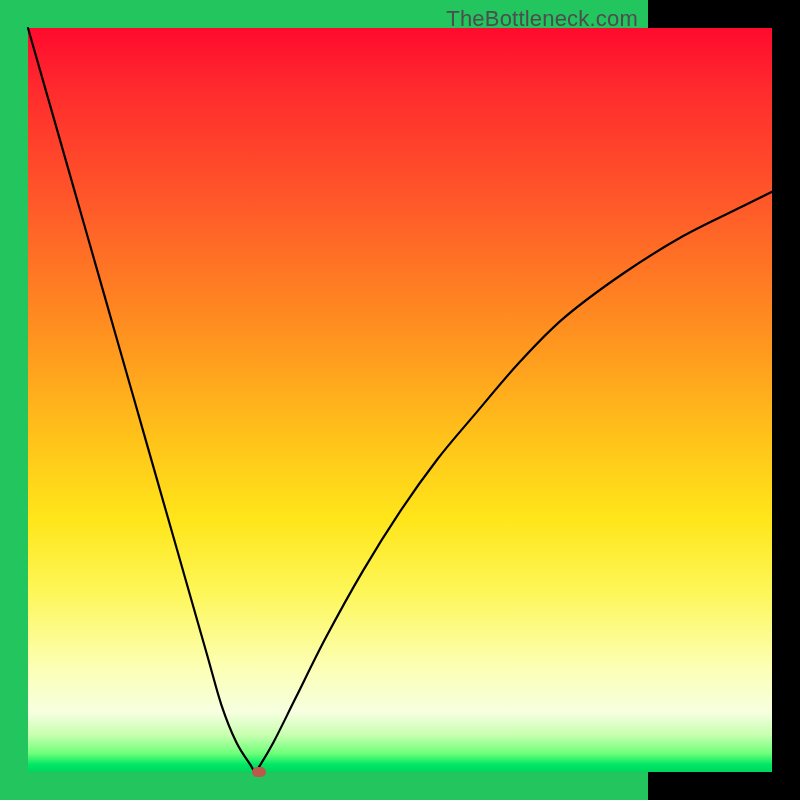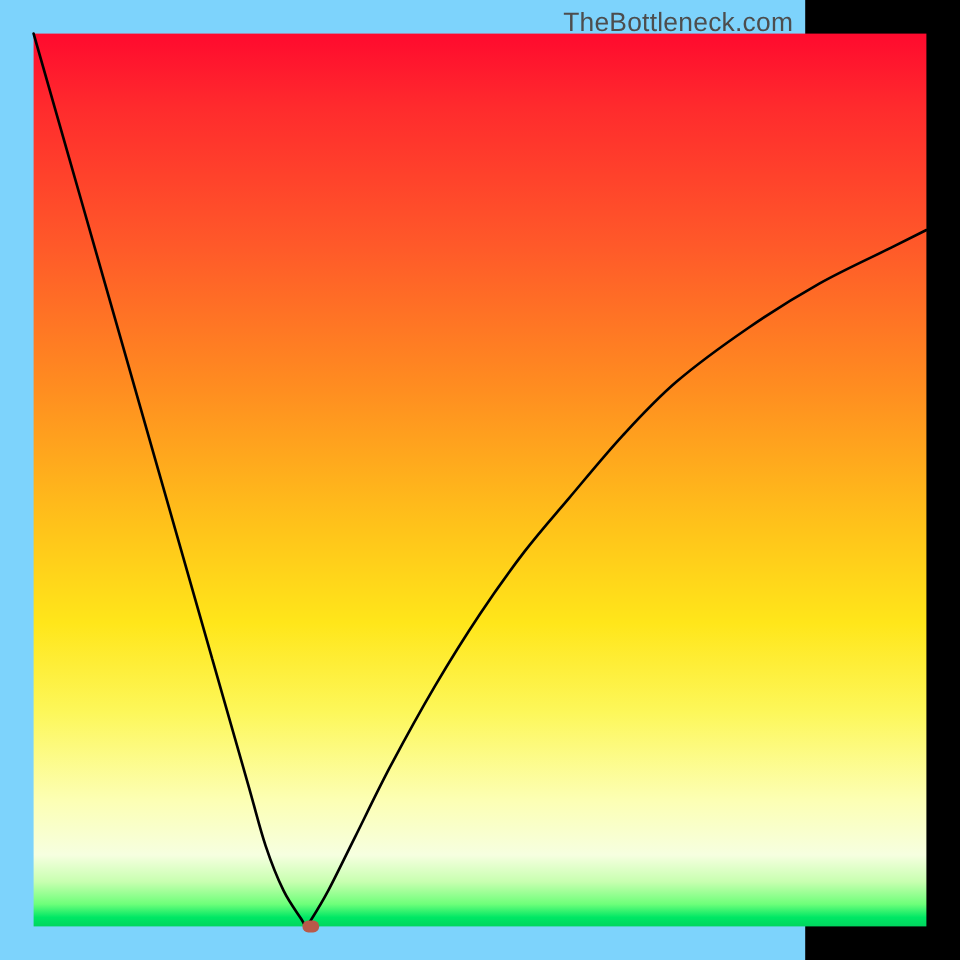--- a/index.html
+++ b/index.html
@@ -10,22 +10,21 @@
     background: #000;
     overflow: hidden;
     font-family: Arial, Helvetica, sans-serif;
   }
   .frame {
     position: absolute;
     left: 0;
     top: 0;
     width: 648px;
     height: 800px;
-    background: #7dd3fc;
-    padding-left: 23px;
+    background: #22c55e;
   }
   .plot {
     position: absolute;
     left: 28px;
     top: 28px;
     width: 744px;
     height: 744px;
     
     background: linear-gradient(
       to bottom,

